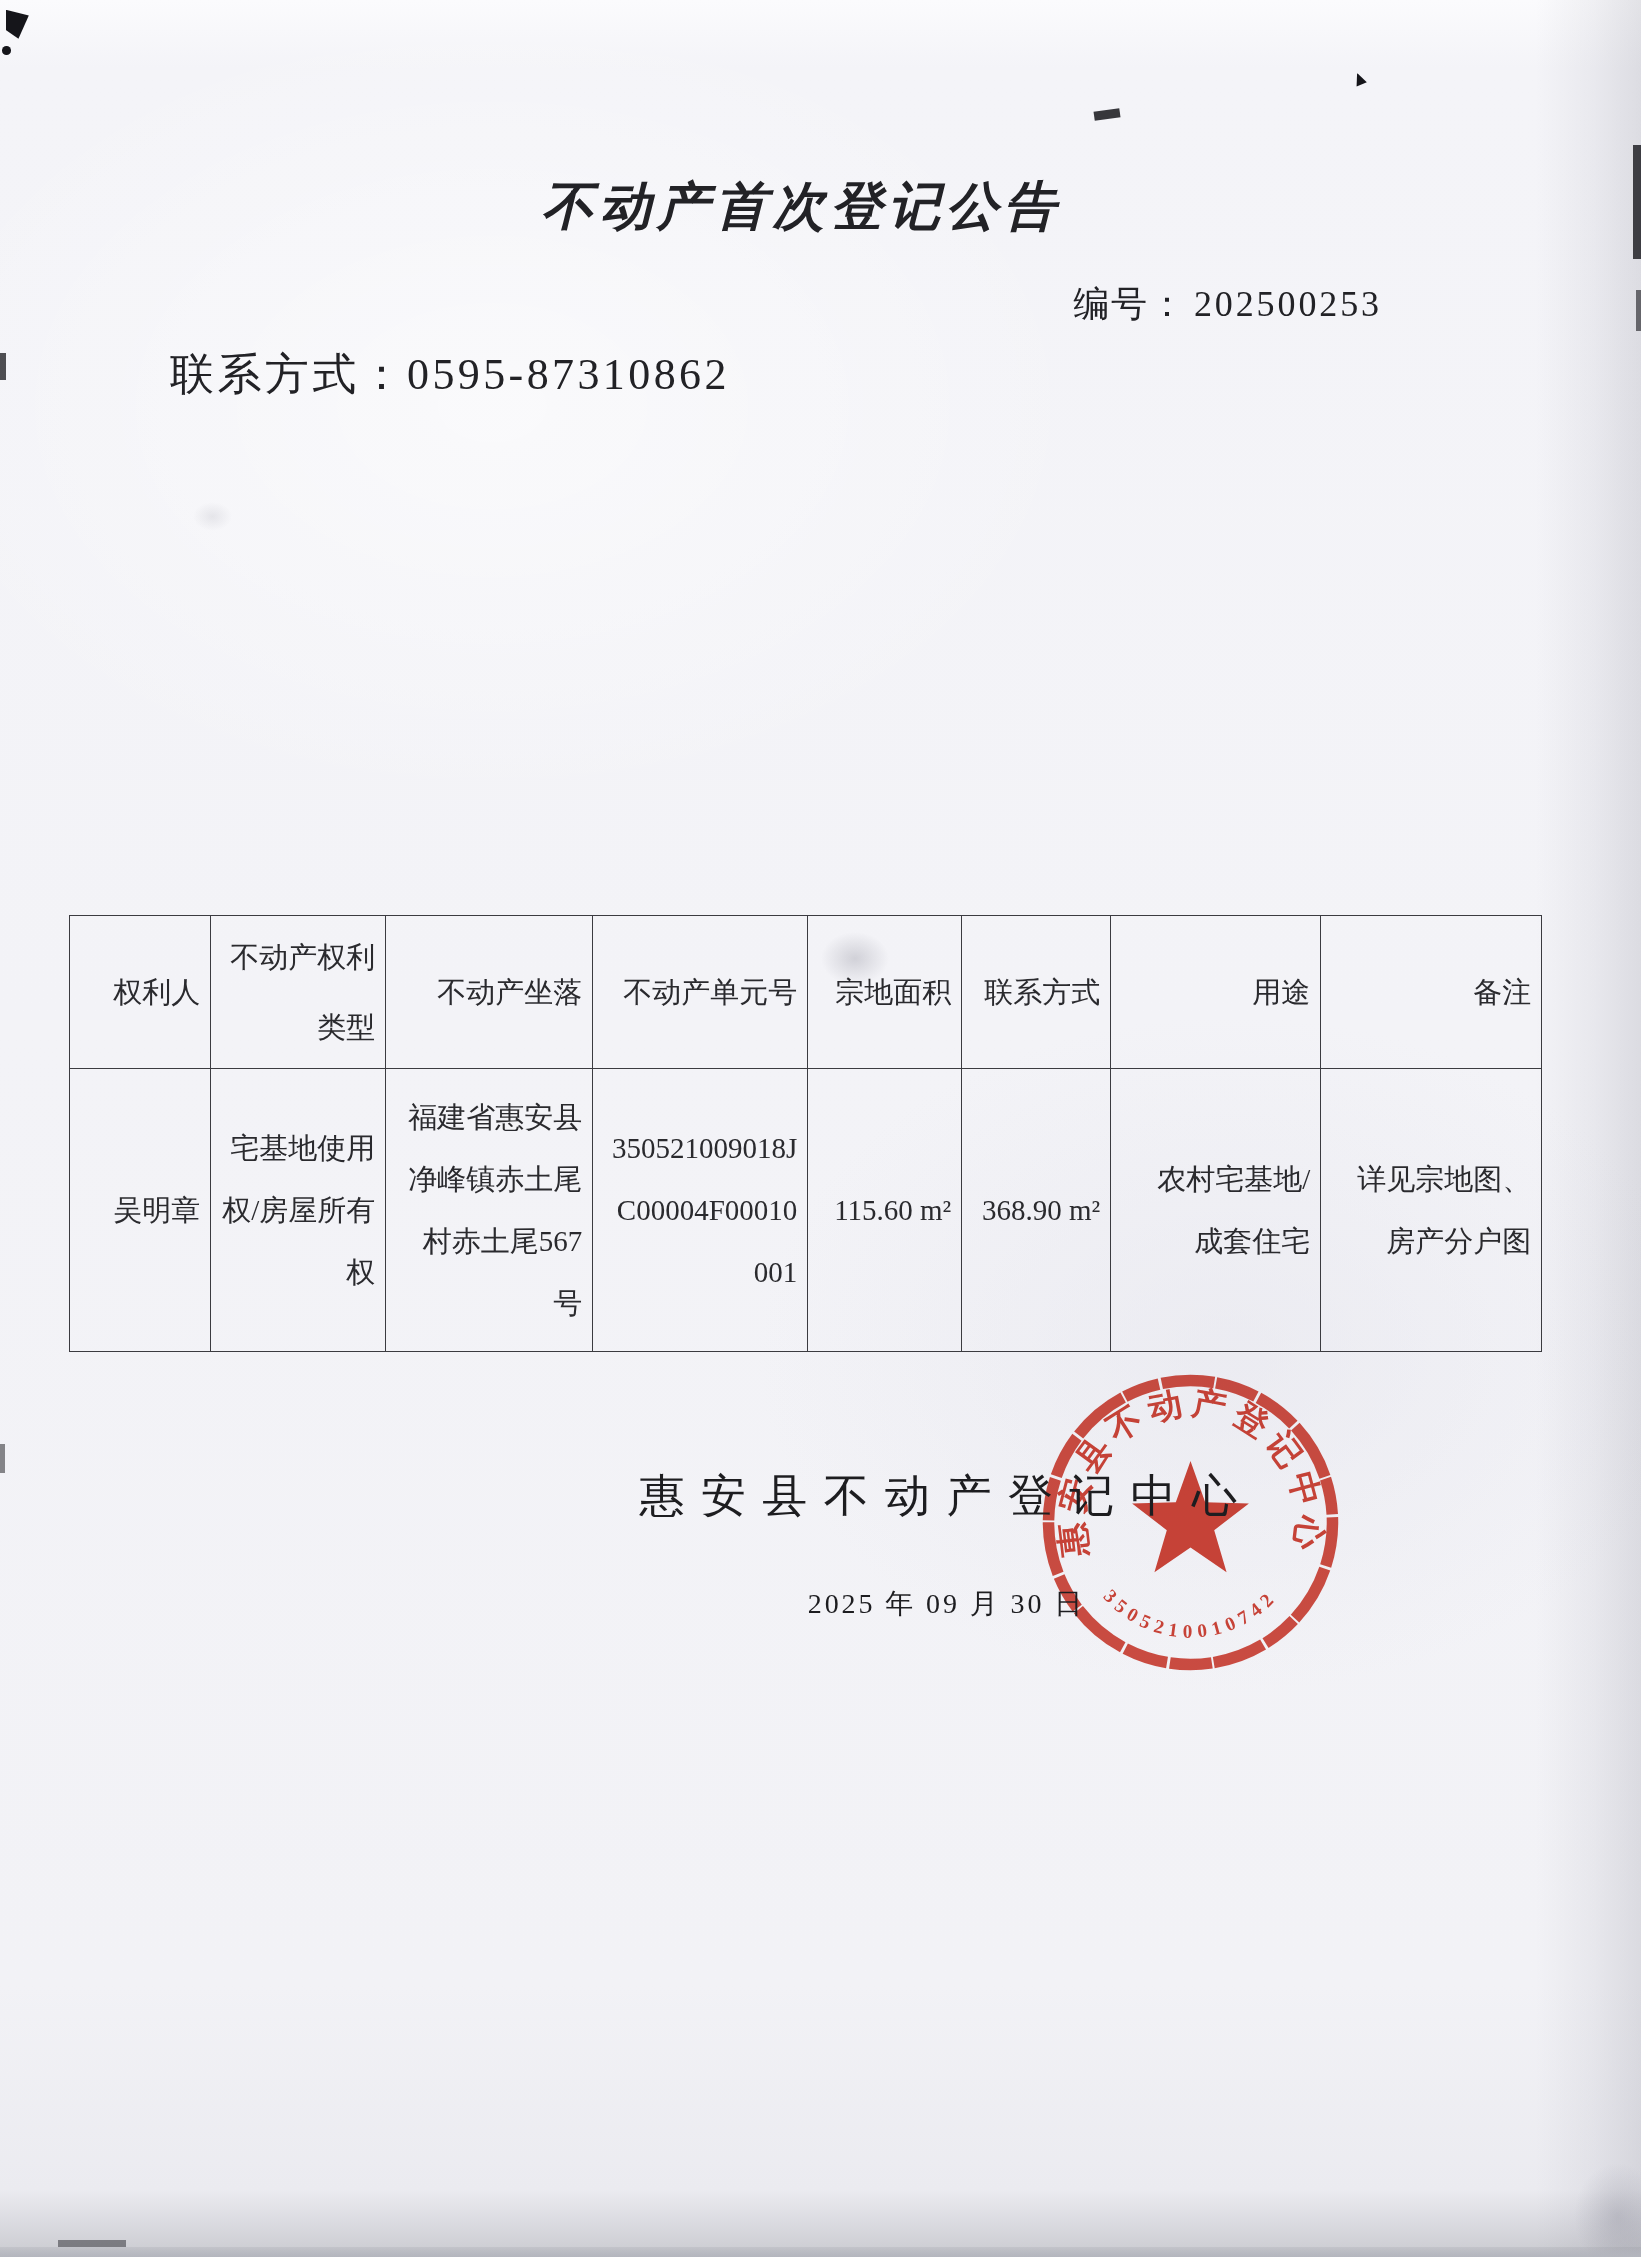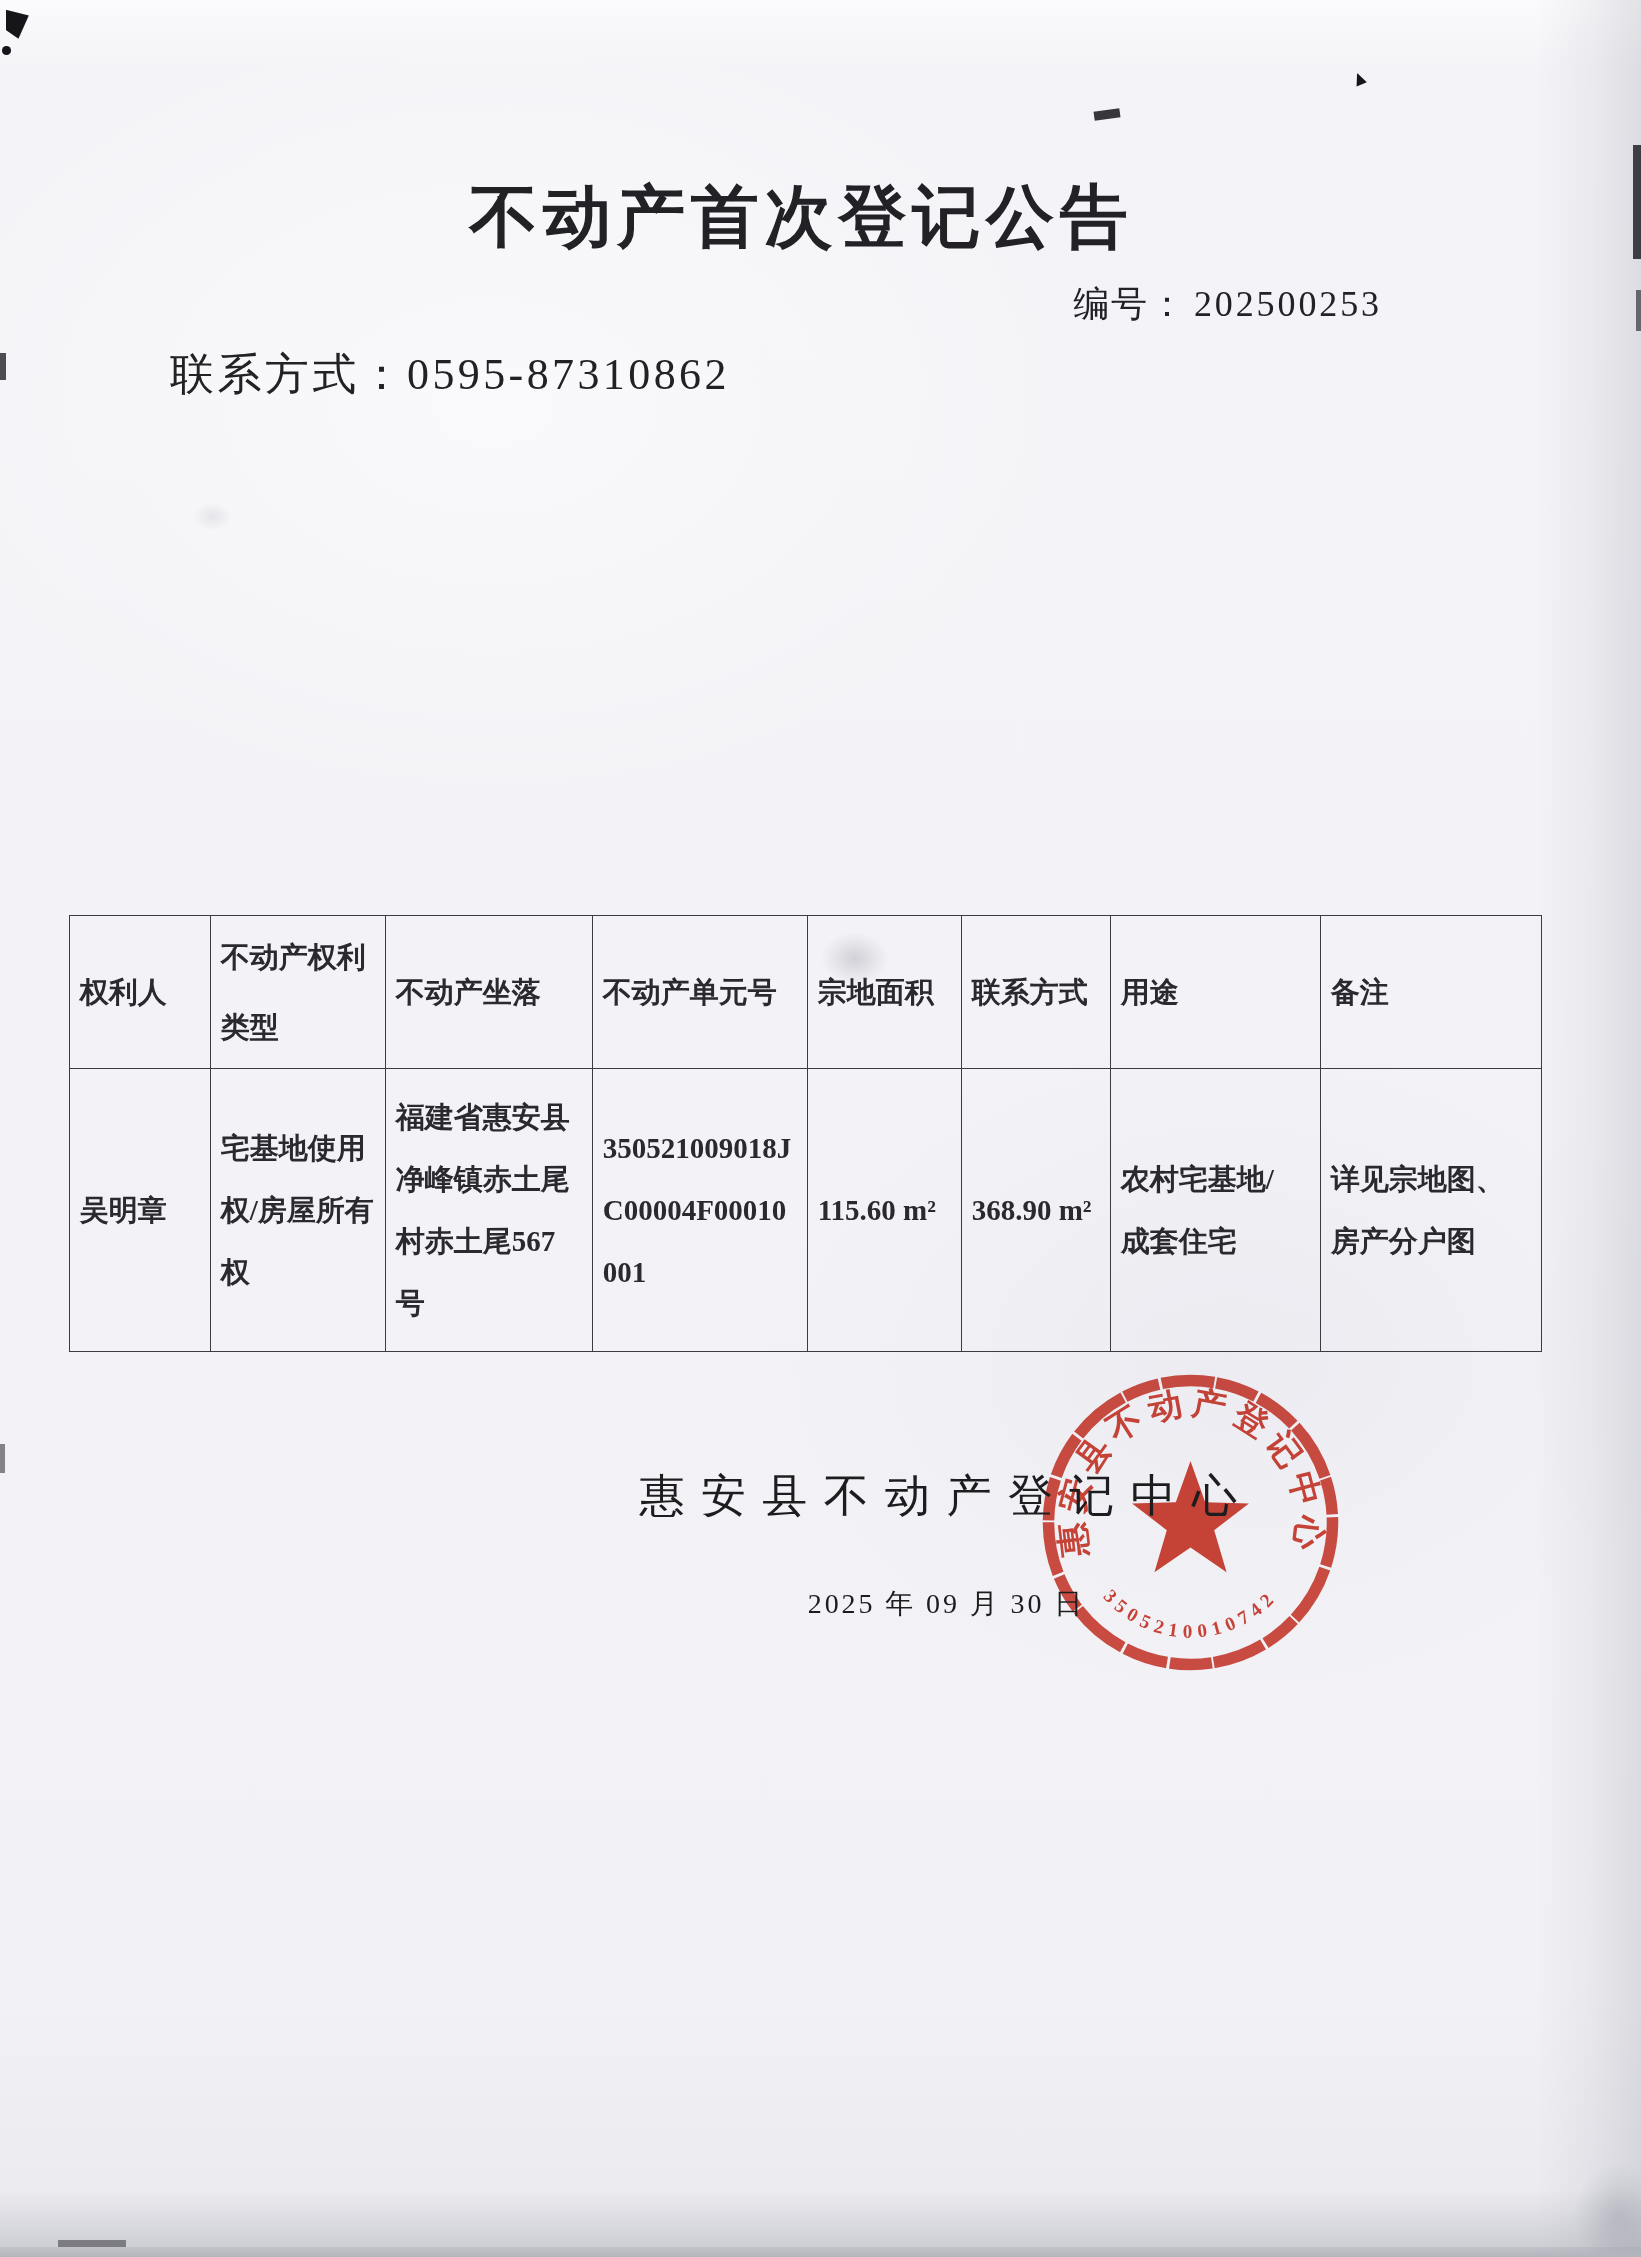--- a/index.html
+++ b/index.html
@@ -21,44 +21,44 @@
     background:linear-gradient(90deg, rgba(0,0,0,0) 0%, rgba(90,90,110,.07) 55%, rgba(60,60,80,.13) 100%);
   }
   .smudge{
     position:absolute;border-radius:50%;
     background:radial-gradient(closest-side, rgba(120,120,135,.28), rgba(120,120,135,0));
   }
   .artifact{position:absolute;background:#15151a;}
   .doc-title{
     position:absolute;top:172px;left:0;width:1603px;
     text-align:center;
-    font-size:68px;font-weight:700;letter-spacing:5.8px;
+    font-size:52px;font-weight:700;letter-spacing:5.8px;font-style:italic;
   }
   .doc-no{
     position:absolute;top:280px;right:259px;
     font-size:36px;letter-spacing:1.9px;
   }
   .doc-no .no-value{margin-left:7px;letter-spacing:2.9px;}
   .body-text{
     position:absolute;top:340px;left:82px;width:1477px;
     font-size:44px;line-height:70px;letter-spacing:3.4px;
     text-align:justify;
   }
   .body-text p{margin:0;text-indent:2em;}
   .announce-table{
     position:absolute;left:69px;top:915px;
     width:1471px;height:422px;
     border-collapse:collapse;table-layout:fixed;
     font-size:29px;color:#2a2a2e;
   }
   .announce-table th,.announce-table td{
     border:1.9px solid #3b3b40;
-    text-align:left;vertical-align:middle;
+    text-align:right;vertical-align:middle;
     padding:5.8px 9.7px;
-    font-weight:700;
+    font-weight:400;
     line-height:62px;
   }
   .announce-table thead tr{height:137px;}
   .announce-table tbody tr{height:283px;}
   .announce-table thead th{line-height:70px;}
   .cell-lines{white-space:pre-line;}
   .cell-break{word-break:break-all;line-height:85px;}
   .footer-org{
     position:absolute;top:1466px;left:628px;width:637px;
     text-align:center;font-size:45px;letter-spacing:16.4px;

